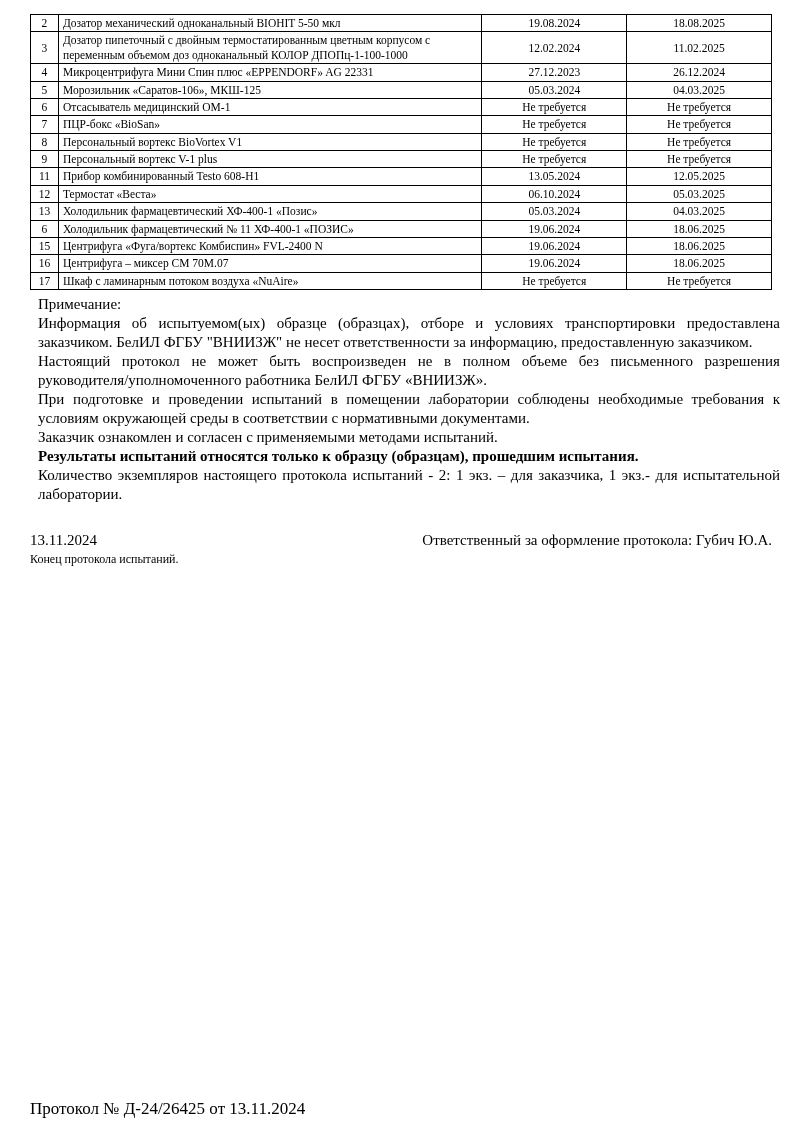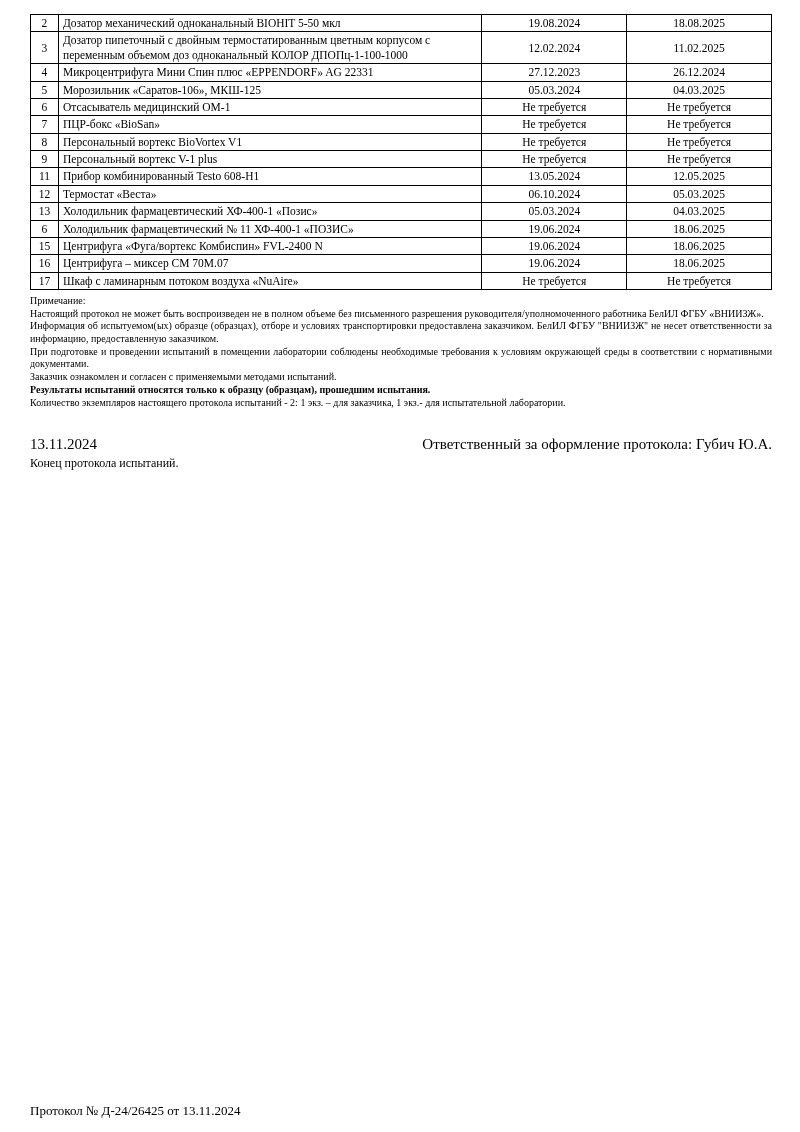--- a/index.html
+++ b/index.html
@@ -27,23 +27,24 @@
   table.equipment td {
     border: 1px solid #000;
     padding: 1px 4px;
     vertical-align: middle;
   }
   td.c-num  { width: 28px;  text-align: center; }
   td.c-name { width: 424px; text-align: left; }
   td.c-date { width: 145px; text-align: center; }
   .notes {
     margin-top: 5px;
-    font-size: 10px;
+    font-size: 15px;
     line-height: 1.27;
     width: 742px;
+    margin-left: 8px;
   }
   .notes-title { text-align: left; }
   .para { text-align: justify; }
   .para.bold { font-weight: bold; }
   .sign-row {
     margin-top: 26px;
     width: 742px;
     display: flex;
     justify-content: space-between;
     font-size: 15px;
@@ -52,21 +53,21 @@
   .end-text {
     margin-top: 2px;
     font-size: 12px;
     line-height: 1.27;
   }
   .footer {
     position: absolute;
     left: 30px;
     width: 742px;
     bottom: 12px;
-    font-size: 13px;
+    font-size: 17px;
     line-height: 1.3;
   }
   .footer-line2 {
     display: flex;
     justify-content: space-between;
     margin-top: 1px;
   }
 </style>
 </head>
 <body>
@@ -165,22 +166,22 @@
             <td class="c-name">Шкаф с ламинарным потоком воздуха «NuAire»</td>
             <td class="c-date">Не требуется</td>
             <td class="c-date">Не требуется</td>
           </tr>
         </tbody>
     </table>
 
     <div class="notes">
       <div class="notes-title">Примечание:</div>
       <div>
+          <div class="para">Информация об испытуемом(ых) образце (образцах), отборе и условиях транспортировки предоставлена заказчиком. БелИЛ ФГБУ "ВНИИЗЖ" не несет ответственности за информацию, предоставленную заказчиком.</div>
           <div class="para">Настоящий протокол не может быть воспроизведен не в полном объеме без письменного разрешения руководителя/уполномоченного работника БелИЛ ФГБУ «ВНИИЗЖ».</div>
-          <div class="para">Информация об испытуемом(ых) образце (образцах), отборе и условиях транспортировки предоставлена заказчиком. БелИЛ ФГБУ "ВНИИЗЖ" не несет ответственности за информацию, предоставленную заказчиком.</div>
           <div class="para">При подготовке и проведении испытаний в помещении лаборатории соблюдены необходимые требования к условиям окружающей среды в соответствии с нормативными документами.</div>
           <div class="para">Заказчик ознакомлен и согласен с применяемыми методами испытаний.</div>
           <div class="para bold">Результаты испытаний относятся только к образцу (образцам), прошедшим испытания.</div>
           <div class="para">Количество экземпляров настоящего протокола испытаний - 2: 1 экз. – для заказчика, 1 экз.- для испытательной лаборатории.</div>
         </div>
     </div>
 
     <div class="sign-row">
       <span>13.11.2024</span>
       <span>Ответственный за оформление протокола: Губич Ю.А.</span>

